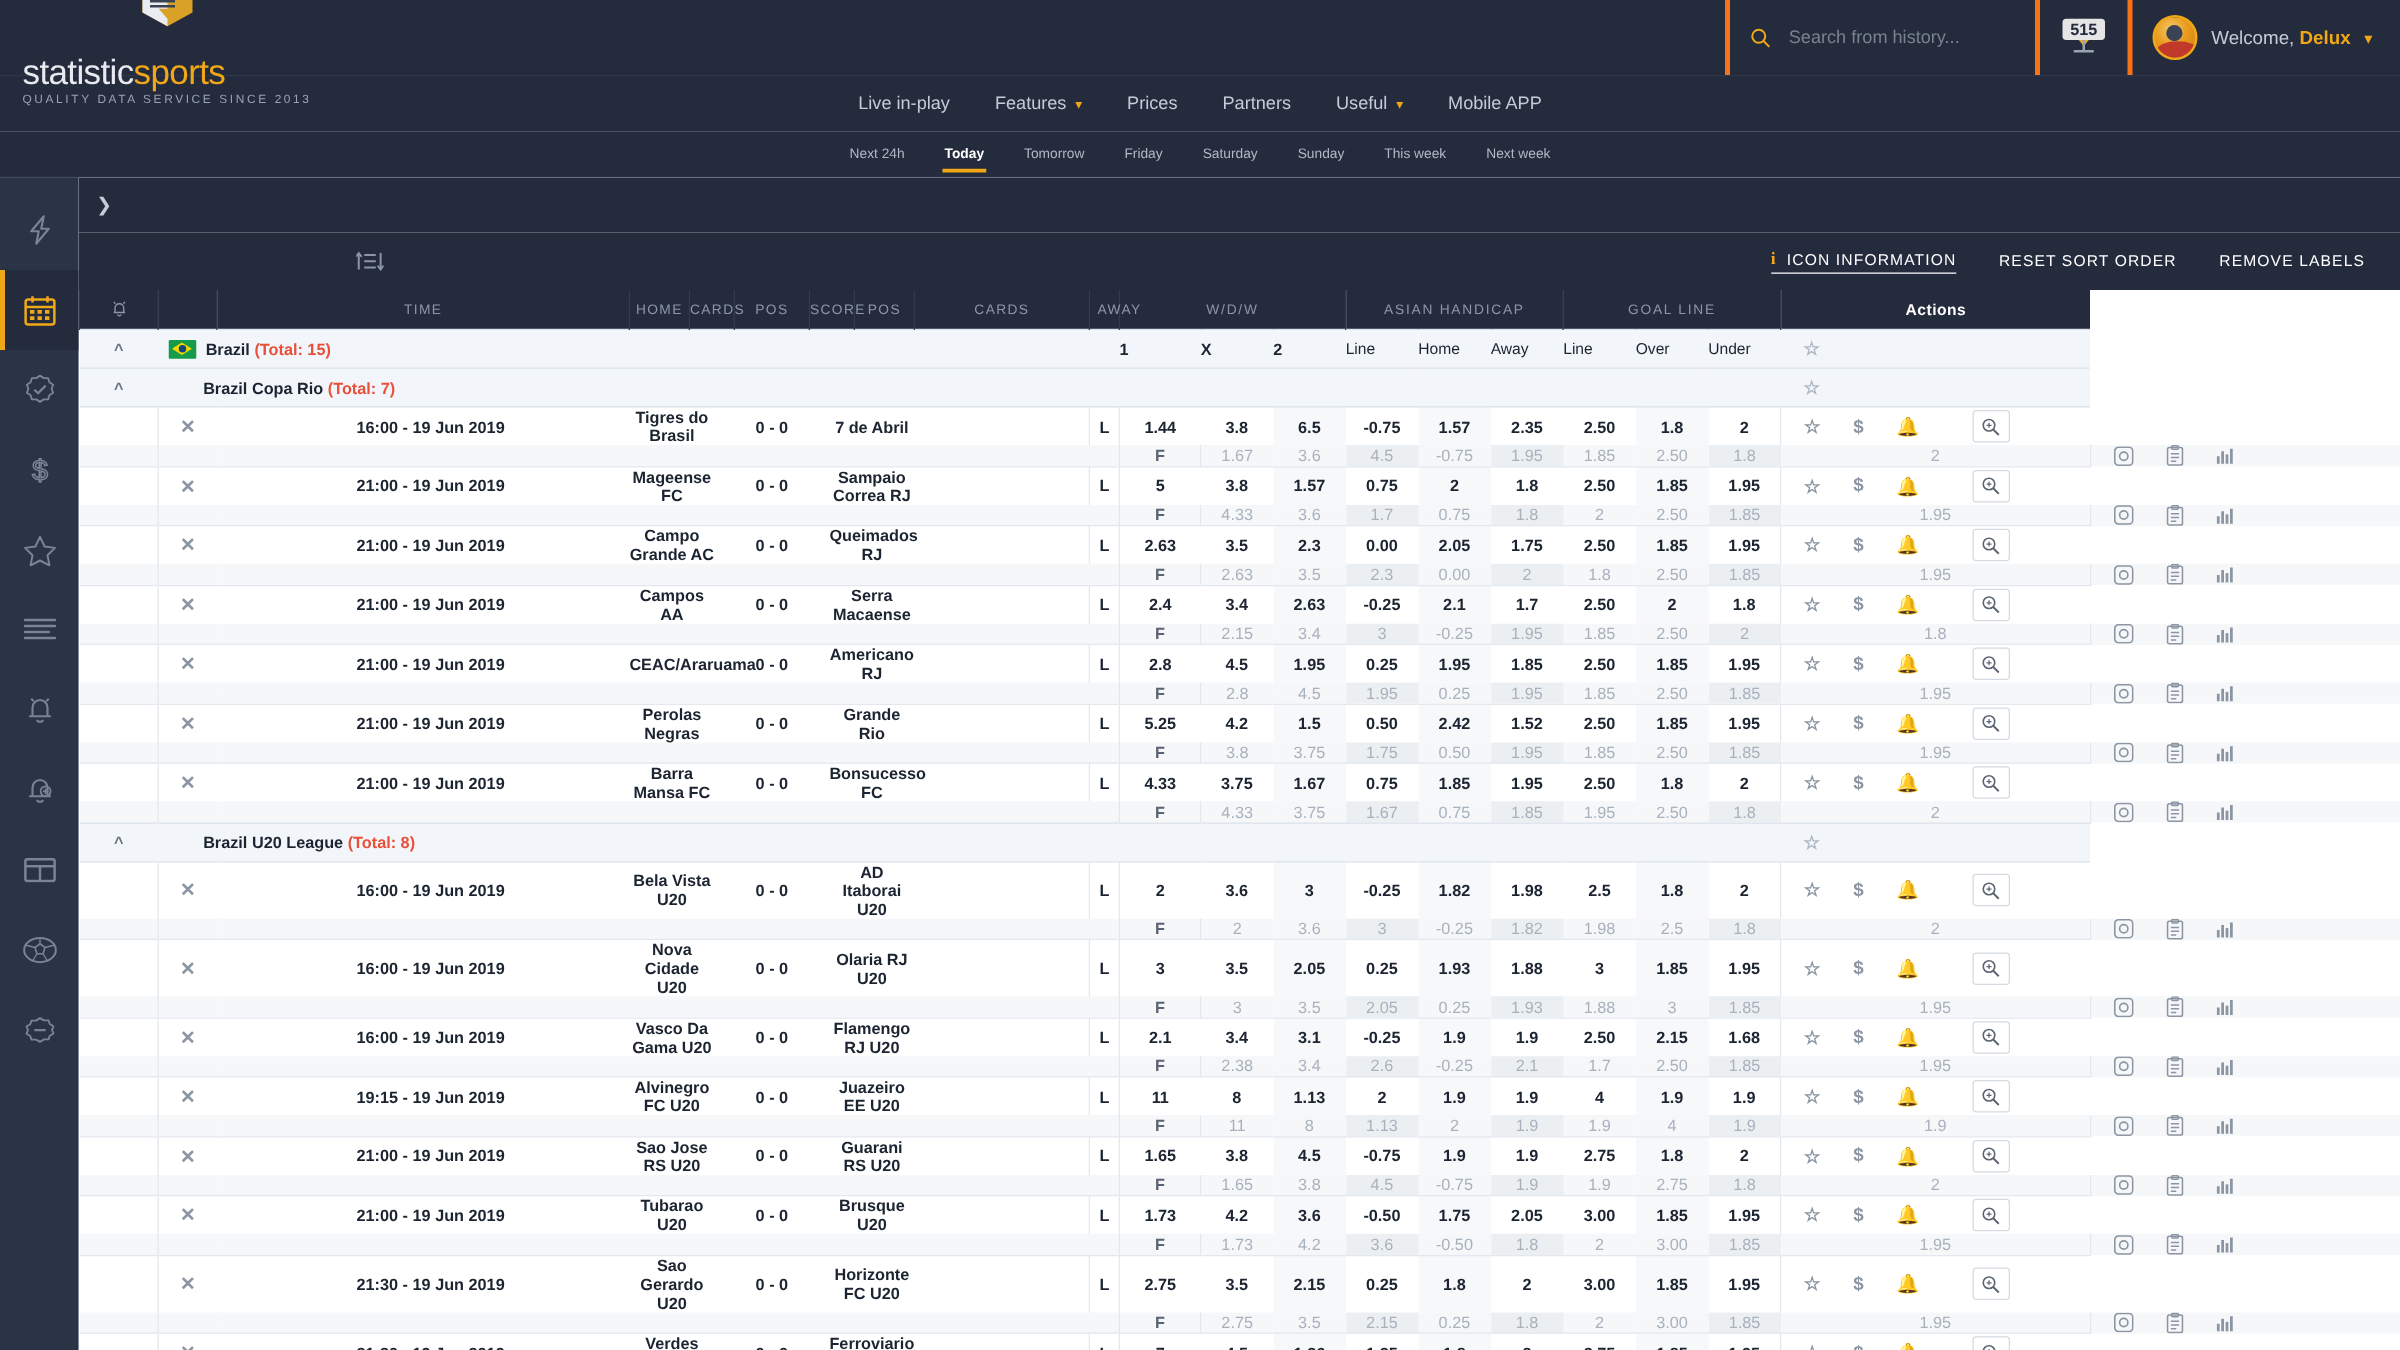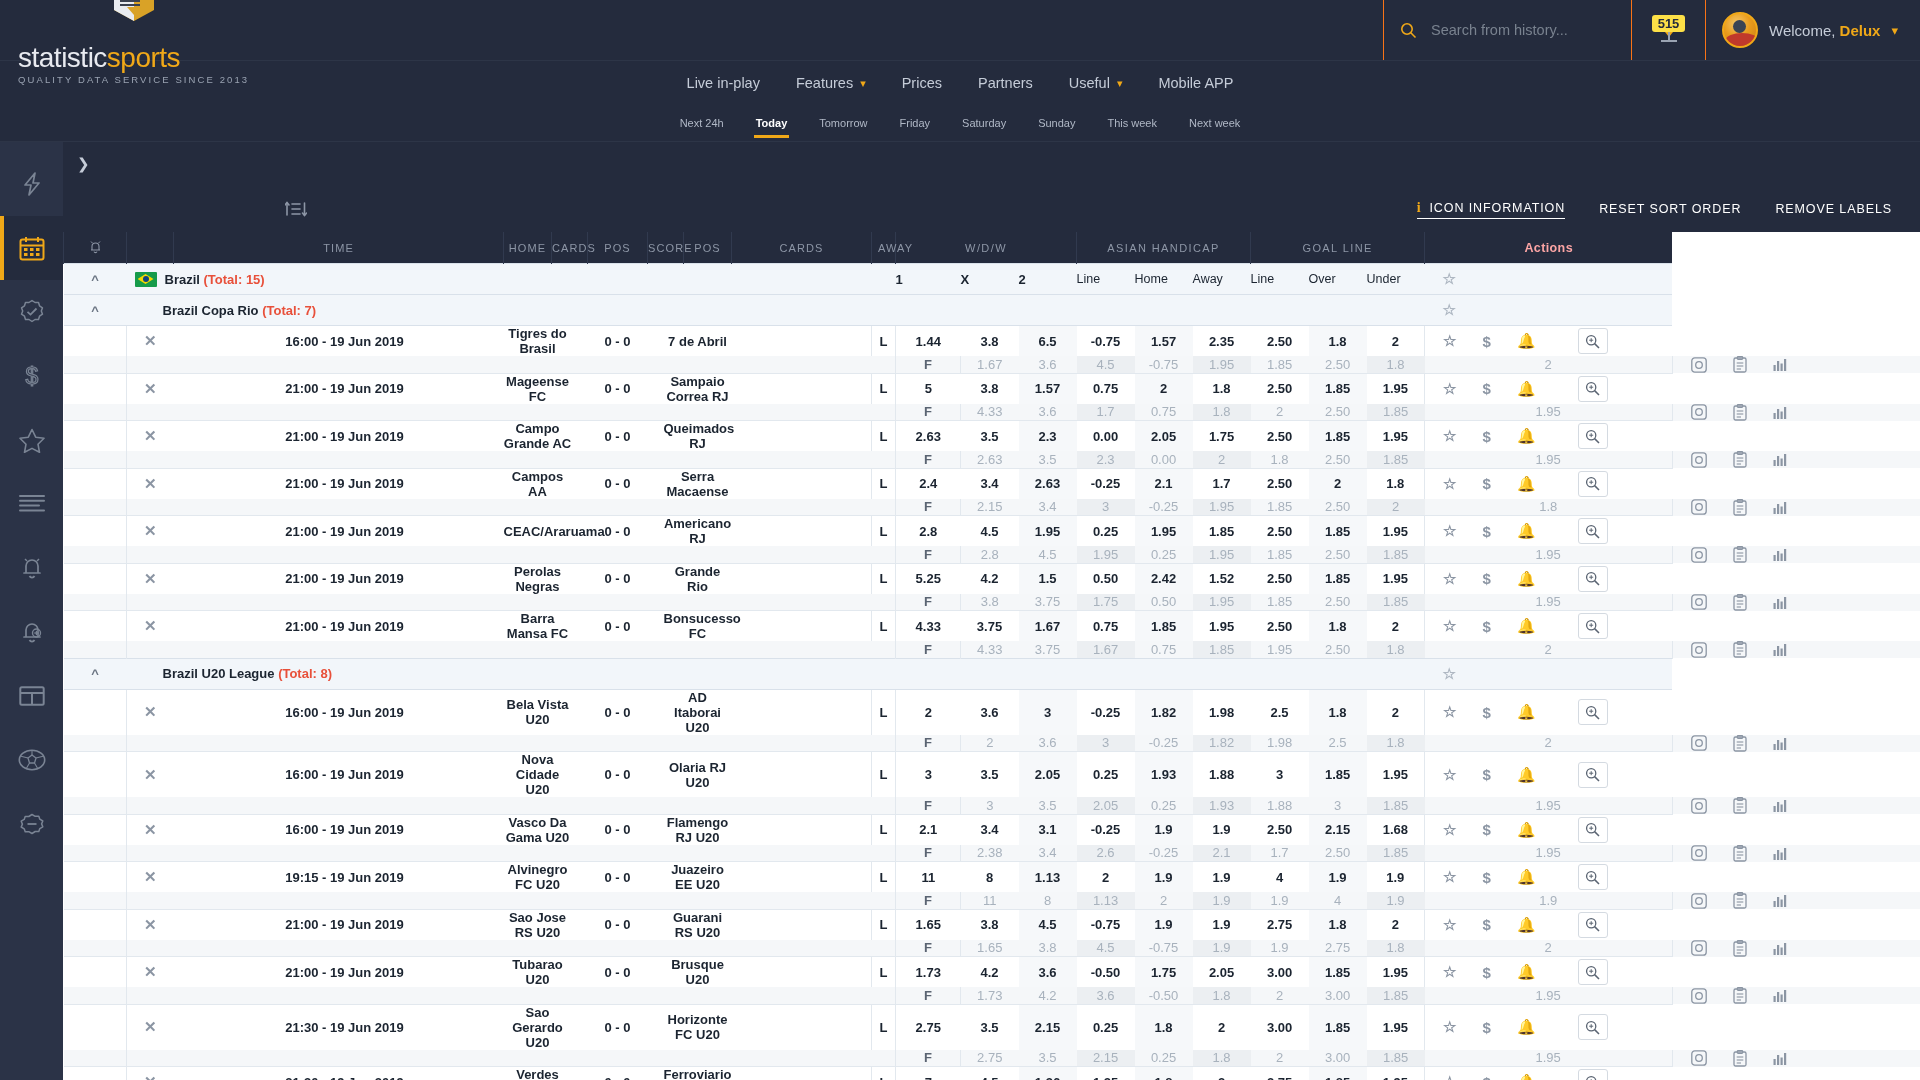--- a/index.html
+++ b/index.html
@@ -15,30 +15,30 @@
   }
   .logo-wrap { display: flex; align-items: center; padding-left: 18px; gap: 20px; flex-direction: column; }
   .logo-hex { width: 42px; height: 46px; position: relative; flex: none; }
   .logo-text { line-height: 1; padding-top: 2px; }
   .logo-text .l1 { font-size: 28px; letter-spacing: -0.5px; }
   .logo-text .l1 .w { color: #e8eaf0; }
   .logo-text .l1 .y { color: #f0a818; }
   .logo-text .l2 { font-size: 9.5px; color: #9aa3b2; letter-spacing: 2.1px; margin-top: 3px; }
   .topbar-right { margin-left: auto; display: flex; align-items: center; height: 60px; }
   .tb-cell { display: flex; align-items: center; height: 60px; padding: 0 16px;
-             border-left: 1px solid #f97316; }
+             border-left: 4px solid #f97316; }
   .search-cell { width: 248px; gap: 14px; }
   .search-input {
     background: transparent; border: none; outline: none; color: #8d96a6;
     font-size: 14.5px; font-family: "Liberation Sans", sans-serif; width: 175px;
   }
   .search-input::placeholder { color: #79828f; }
   .notif-cell { position: relative; width: 74px; justify-content: center; }
   .badge {
-    background: #fde047; color: #242b3d; font-size: 13px; font-weight: bold;
+    background: #e5e5e5; color: #242b3d; font-size: 13px; font-weight: bold;
     border-radius: 3px; padding: 1px 6px; position: relative; top: -7px;
   }
   .badge:after {
     content: ""; position: absolute; left: 50%; bottom: -5px; margin-left: -4px;
     border-left: 4px solid transparent; border-right: 4px solid transparent;
     border-top: 5px solid #f0a818;
   }
   .bell-stand { position: absolute; left: 50%; margin-left: -1px; top: 32px;
                 width: 2px; height: 9px; background: #9aa3b2; }
   .bell-base { position: absolute; left: 50%; margin-left: -8px; top: 40px;
@@ -114,21 +114,21 @@
           display: flex; align-items: center; gap: 8px; }
   .tool.underlined { border-bottom: 1.5px solid #fff; padding-bottom: 2px; }
   .info-i { color: #f0a818; font-weight: bold; font-size: 14px; font-family: "Liberation Serif", serif; }
 
   
   table.grid { border-collapse: collapse; width: 100%; table-layout: fixed; }
   .hdr-top td, .hdr-sub td { background: #242b3d; color: #8d96a6;
     font-size: 11px; letter-spacing: 1.1px; text-align: center;
     padding: 8px 0; border-left: 1px solid #313a4f; }
   .hdr-top td.grp { letter-spacing: 1.4px; }
-  .hdr-top td.actions { color: #fca5a5; font-weight: bold; letter-spacing: 0.4px;
+  .hdr-top td.actions { color: #ffffff; font-weight: bold; letter-spacing: 0.4px;
                         font-size: 12.5px; }
 
   .ctry-row td {
     background: #f2f6fa; border-top: 1px solid #d9e1ea; border-bottom: 1px solid #d9e1ea;
     padding: 6px 0; font-size: 13px; color: #1b2430; font-weight: bold;
   }
   .lg-row td {
     background: #f2f6fa; border-top: 1px solid #d9e1ea; border-bottom: 1px solid #d9e1ea;
     padding: 6px 0; font-size: 13px; color: #1b2430; font-weight: bold;
   }

